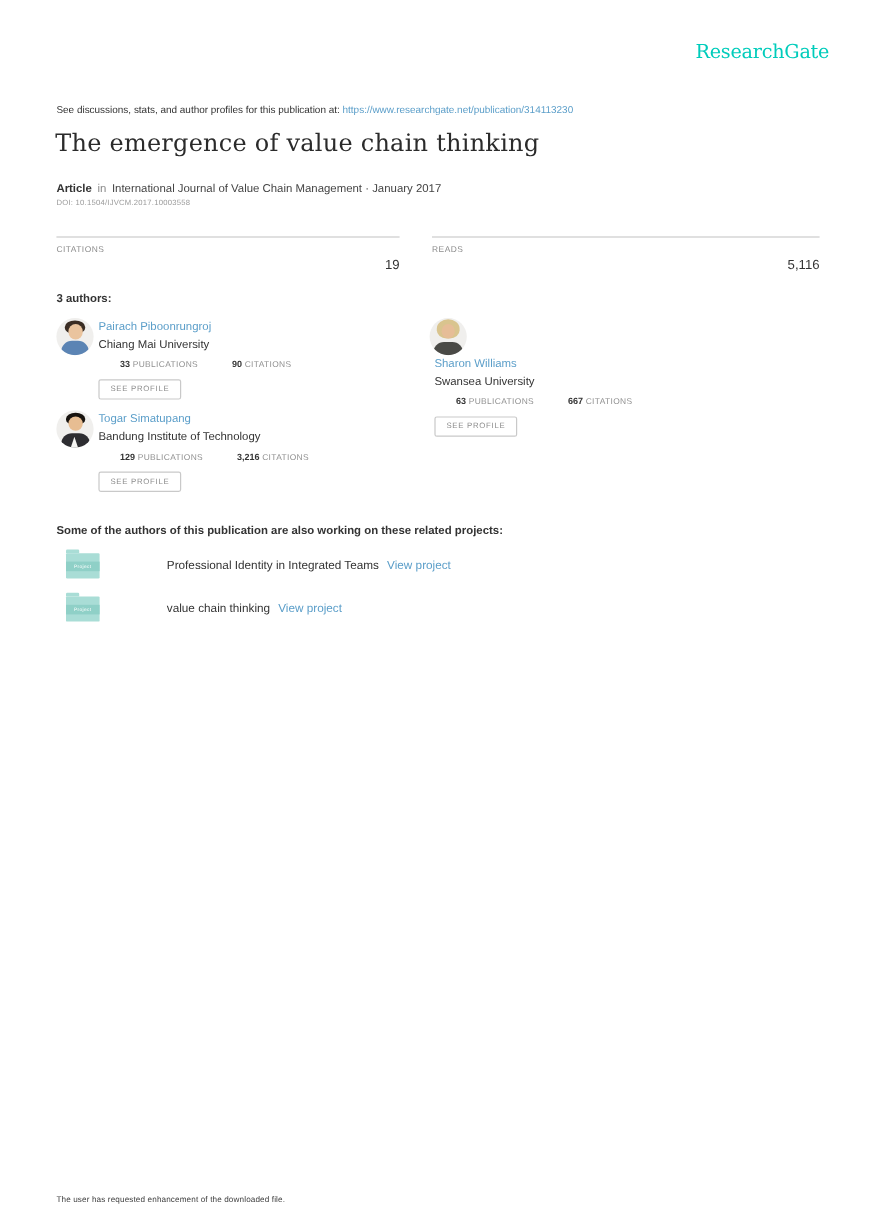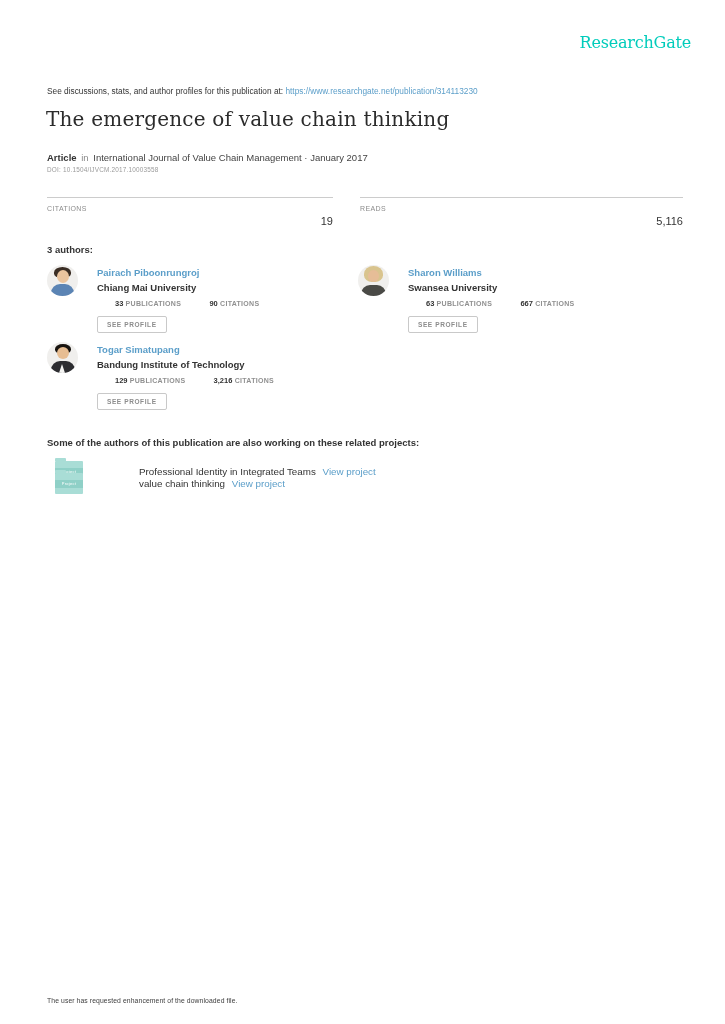--- a/index.html
+++ b/index.html
@@ -44,59 +44,59 @@
   .stat-col.right { left:360px; width:323px; }
   .stat-label { margin-top:7px; font-size:7px; color:#8c8c8c; letter-spacing:0.4px; }
   .stat-value { margin-top:3px; font-size:11px; color:#333;text-align:right; }
 
   
   .authors-heading {
     position:absolute; left:47px; top:244px; font-size:9.5px; font-weight:bold; color:#333;
   }
   .author-card { position:absolute; display:flex; }
   .author-card.a1 { left:47px;  top:265px; }
-  .author-card.a2 { left:358px; top:265px; }
+  .author-card.a2 { left:358px; top:265px;flex-direction:column; }
   .author-card.a3 { left:47px;  top:342px; }
   .avatar {
     width:31px; height:31px; border-radius:50%; overflow:hidden;
     position:relative; background:#f0efed; flex:0 0 31px; cursor:pointer;
   }
   .avatar .hair  { position:absolute; border-radius:50% 50% 42% 42%; }
   .avatar .face  { position:absolute; border-radius:50%; }
   .avatar .torso { position:absolute; bottom:0; border-radius:9px 9px 0 0; }
   .avatar .shirt { position:absolute; bottom:0; width:0; height:0; }
   .av1 .hair  { width:17px; height:11px; left:7px;  top:2px;  background:#3a2d24; }
   .av1 .face  { width:12px; height:13px; left:9.5px; top:5px; background:#eac49e; }
   .av1 .torso { width:23px; height:12px; left:4px;  background:#5b84b4; }
   .av2 .hair  { width:19px; height:16px; left:6px;  top:1px;  background:#d9c48e; }
   .av2 .face  { width:11px; height:12px; left:10px; top:5px;  background:#e6bd97; }
   .av2 .torso { width:25px; height:11px; left:3px;  background:#4a4a46; }
   .av3 .hair  { width:16px; height:10px; left:7.5px; top:2px; background:#17130f; }
   .av3 .face  { width:12px; height:12px; left:9.5px; top:5px; background:#e7bd92; }
   .av3 .torso { width:24px; height:12px; left:3.5px; background:#2d2d31; }
   .av3 .shirt { left:12px; border-left:3.5px solid transparent; border-right:3.5px solid transparent; border-bottom:9px solid #f4f4f2; }
-  .author-info { margin-left:19px; padding-top:2px;font-weight:bold; }
+  .author-info { margin-left:4px; padding-top:2px; }
   .author-name { font-size:9.5px; color:#5B9EC9; cursor:pointer; }
   .author-affil { font-size:9.5px; color:#333; margin-top:4px; }
   .author-stats { font-size:7px; color:#909090; margin-top:6px; letter-spacing:0.3px; }
   .author-stats b { font-size:7.5px; color:#333; letter-spacing:0;padding-left:18px; }
   .author-stats .gap { display:inline-block; width:8px; }
   .see-profile {
     display:inline-block; margin-top:8px; padding:4px 9px;
     border:1px solid #c9c9c9; border-radius:2px; background:#fff;
     font-size:6.5px; color:#8c8c8c; letter-spacing:0.6px; cursor:pointer;
   }
 
   
   .projects-heading {
     position:absolute; left:47px; top:437px; font-size:9.5px; font-weight:bold; color:#333;
   }
   .project-row { position:absolute; left:55px; display:flex; align-items:center; }
   .project-row.p1 { top:461px; }
-  .project-row.p2 { top:473px;align-items:center; }
+  .project-row.p2 { top:497px;align-items:center; }
   .folder {
     position:relative; width:28px; height:21px; background:#a9ddd6;
     border-radius:1px; margin-right:56px; flex:0 0 28px;
   }
   .folder:before {
     content:""; position:absolute; top:-3px; left:0; width:11px; height:3px;
     background:#a9ddd6; border-radius:1px 1px 0 0;
   }
   .folder .folder-label {
     position:absolute; left:0; right:0; top:7px; height:8px; background:#8fd0c7;

